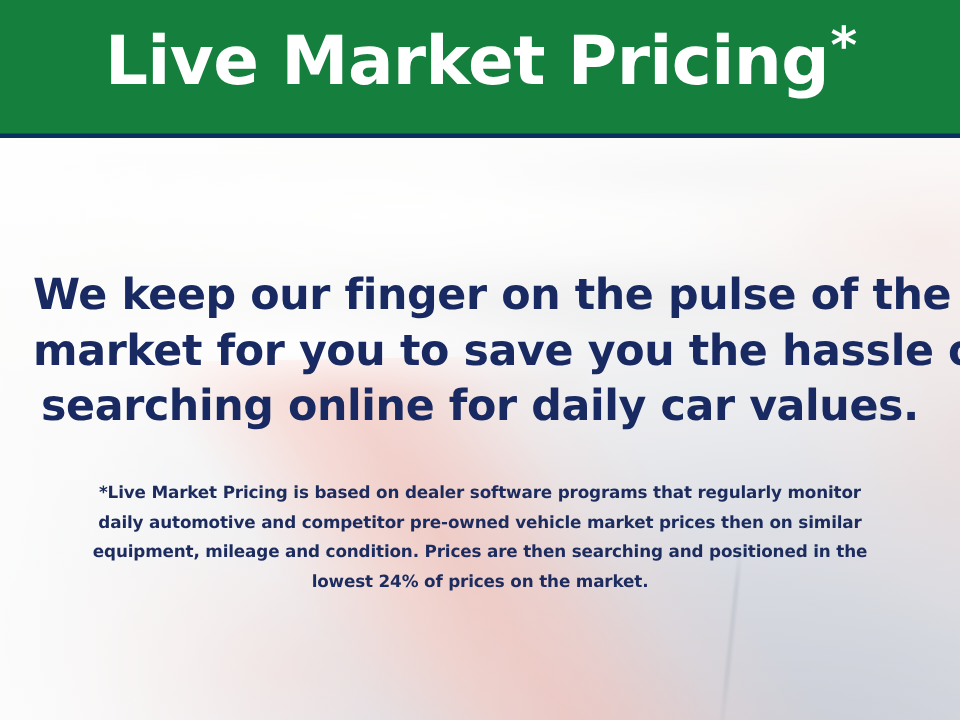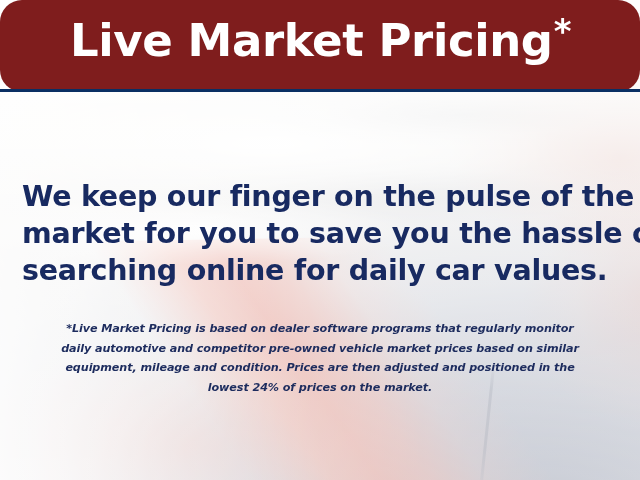--- a/index.html
+++ b/index.html
@@ -166,23 +166,22 @@
       rgba(255,255,255,0.26) 100%);
   }
 
   
   .header-banner {
     position: absolute;
     left: 0;
     top: 0;
     width: 640px;
     height: 92px;
-    background: #7f1d1d;
+    background: #15803d;
     z-index: 5;
-    border-radius: 22px;
   }
   .header-banner::after {
     content: "";
     position: absolute;
     left: 0;
     right: 0;
     bottom: 0;
     height: 3px;
     background: #0a2f63;
   }
@@ -209,20 +208,21 @@
     left: 1px;
   }
 
   
   .headline {
     position: absolute;
     left: 22px;
     right: 22px;
     top: 178px;
     z-index: 4;
+    text-align: center;
     color: #182a61;
     font-family: "DejaVu Sans", sans-serif;
     font-weight: bold;
     font-size: 28.5px;
     line-height: 37px;
     letter-spacing: -0.25px;
   }
   .headline .hl-line {
     display: block;
     white-space: nowrap;
@@ -239,21 +239,20 @@
     color: #1d2c5e;
     font-family: "DejaVu Sans", sans-serif;
     font-weight: bold;
     font-size: 11.2px;
     line-height: 19.5px;
     letter-spacing: -0.1px;
   }
   .disclaimer .dc-line {
     display: block;
     white-space: nowrap;
-    font-style: italic;
   }
 </style>
 </head>
 <body>
 
 <div class="banner-root">
 
   <div class="bg-photo">
     <div class="bg-layer bg-base"></div>
     <div class="bg-layer bg-navy-mass"></div>
@@ -277,18 +276,18 @@
   </div>
 
   <div class="headline">
     <span class="hl-line">We keep our finger on the pulse of the</span>
     <span class="hl-line">market for you to save you the hassle of</span>
     <span class="hl-line">searching online for daily car values.</span>
   </div>
 
   <div class="disclaimer">
     <span class="dc-line">*Live Market Pricing is based on dealer software programs that regularly monitor</span>
-    <span class="dc-line">daily automotive and competitor pre-owned vehicle market prices based on similar</span>
-    <span class="dc-line">equipment, mileage and condition. Prices are then adjusted and positioned in the</span>
+    <span class="dc-line">daily automotive and competitor pre-owned vehicle market prices then on similar</span>
+    <span class="dc-line">equipment, mileage and condition. Prices are then searching and positioned in the</span>
     <span class="dc-line">lowest 24% of prices on the market.</span>
   </div>
 
 </div>
 
 </body></html>

